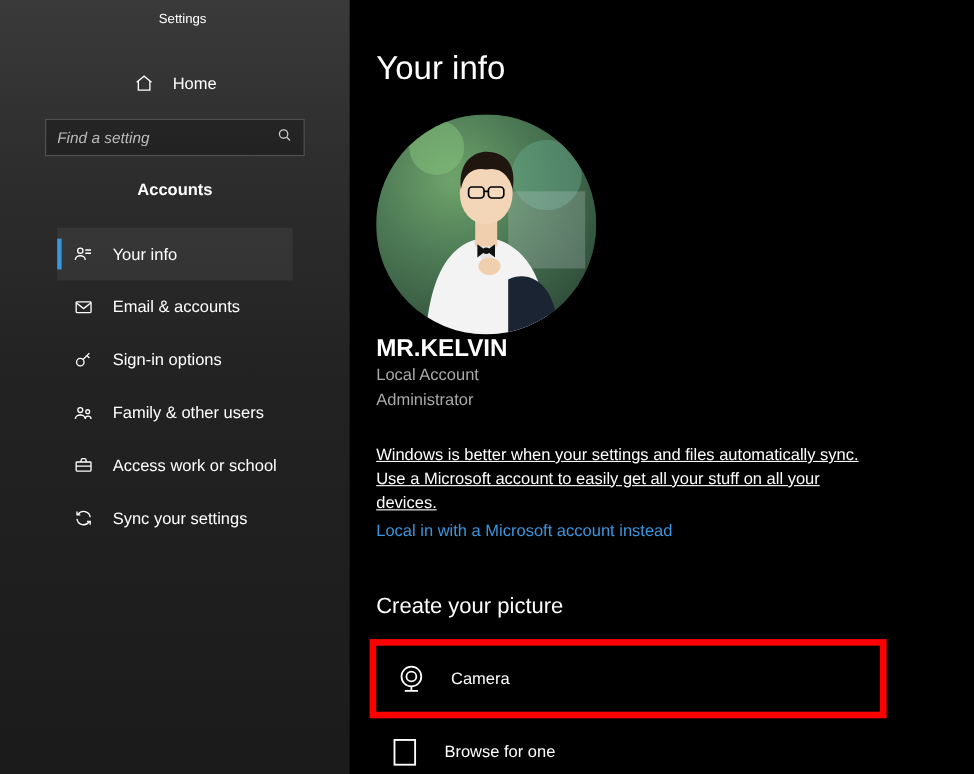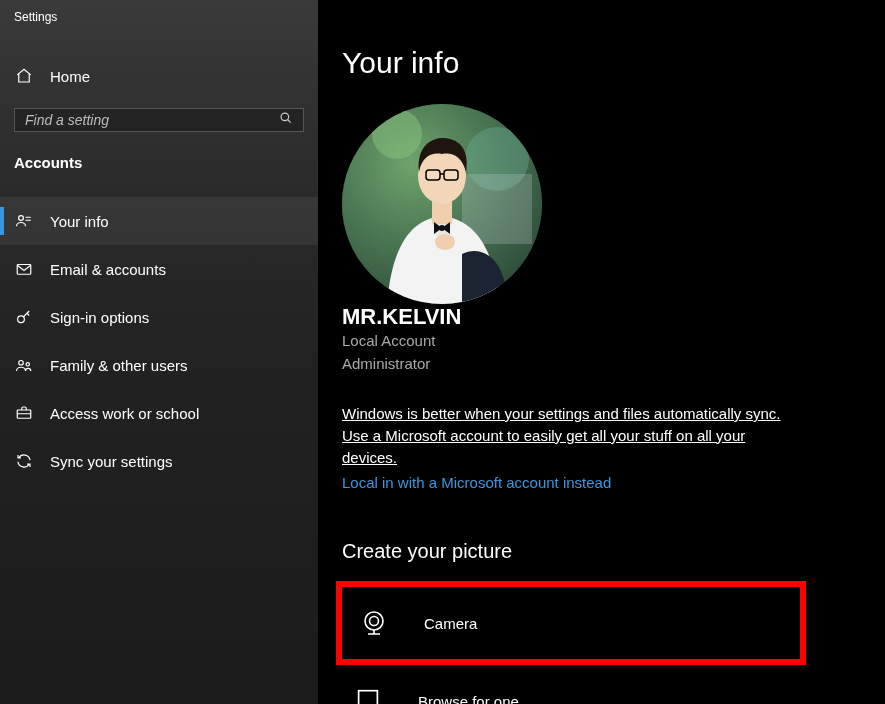--- a/index.html
+++ b/index.html
@@ -7,20 +7,21 @@
   body { display: flex; background: #000; color: #fff; }
 
   
   .sidebar {
     width: 318px;
     height: 100%;
     background: linear-gradient(180deg, #3a3a3a 0%, #2e2e2e 20%, #222 50%, #1b1b1b 100%);
     color: #fff;
     display: flex;
     flex-direction: column;
+    align-items: center;
   }
   .window-title {
     padding: 10px 0 0 14px;
     font-size: 12px;
     font-weight: 400;
     height: 40px;
   }
   .home-row {
     display: flex;
     align-items: center;
@@ -29,21 +30,21 @@
     height: 48px;
     cursor: pointer;
     margin-top: 12px;
   }
   .home-row .icon, .nav-item .icon { width: 20px; display:flex; align-items:center; justify-content:center; }
   .home-row .label { font-size: 15px; }
 
   .search-wrap { padding: 8px 14px 0 14px; }
   .search {
     width: 100%;
-    height: 24px;
+    height: 34px;
     background: rgba(0,0,0,0.25);
     border: 1px solid #555;
     display: flex;
     align-items: center;
     padding: 0 10px;
     gap: 18px;
   }
   .search input {
     flex: 1;
     background: transparent;
@@ -99,22 +100,22 @@
   .subline { color: #a9a9a9; font-size: 15px; line-height: 1.5; }
 
   .sync-text { margin-top: 28px; font-size: 15px; max-width: 440px; line-height: 1.45; text-decoration: underline; }
   .link { color: #3a96dd; font-size: 15px; margin-top: 6px; cursor: pointer; display:inline-block; }
 
   .section-h2 { font-size: 20px; font-weight: 400; margin-top: 48px; margin-bottom: 18px; }
 
   .pic-option {
     display: flex;
     align-items: center;
-    gap: 32px;
-    height: 72px;
+    gap: 18px;
+    height: 60px;
     padding: 0 8px;
     cursor: pointer;
     text-align: right;
   }
   .pic-option .picon { width: 36px; height: 36px; display:flex; align-items:center; justify-content:center; }
   .pic-option .plabel { font-size: 15px; }
 
   .highlight-box {
     border: 6px solid #ff0000;
     width: 470px;

